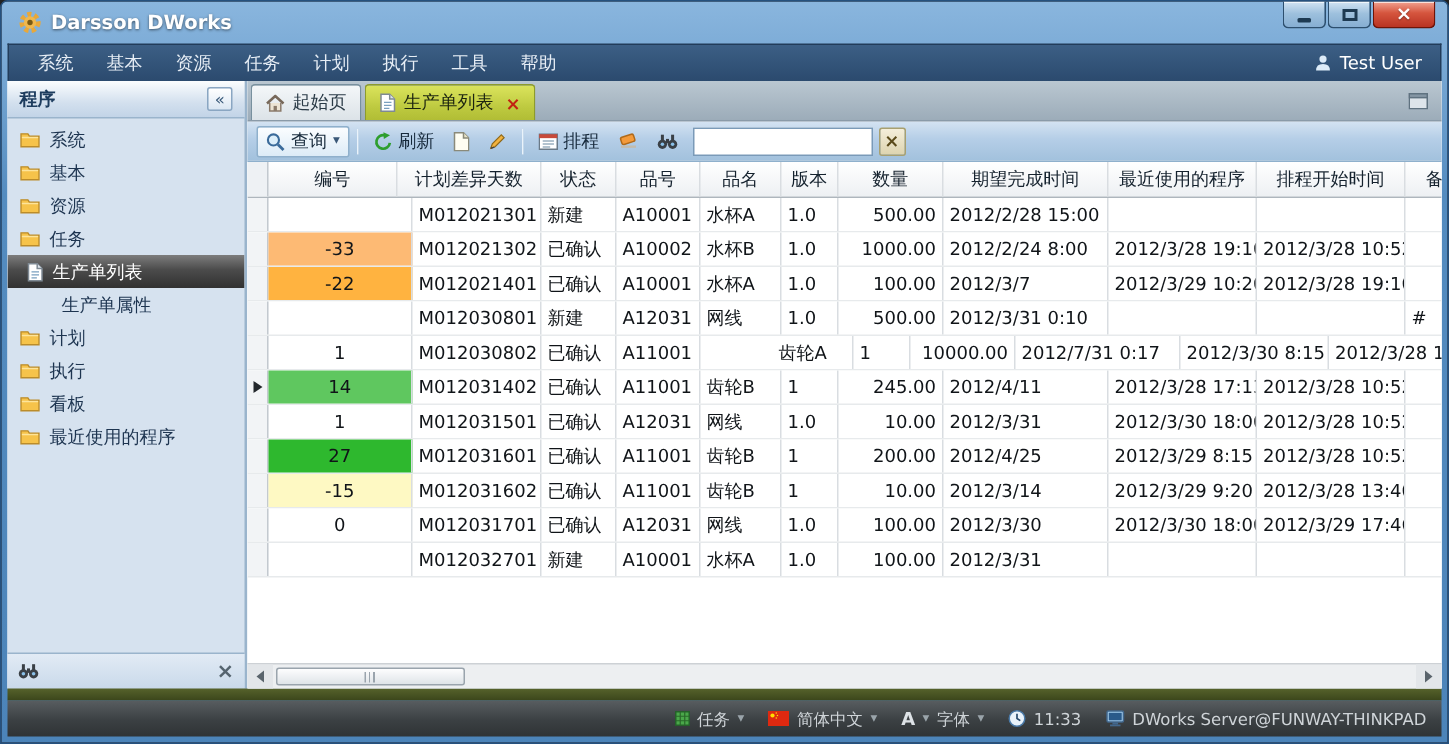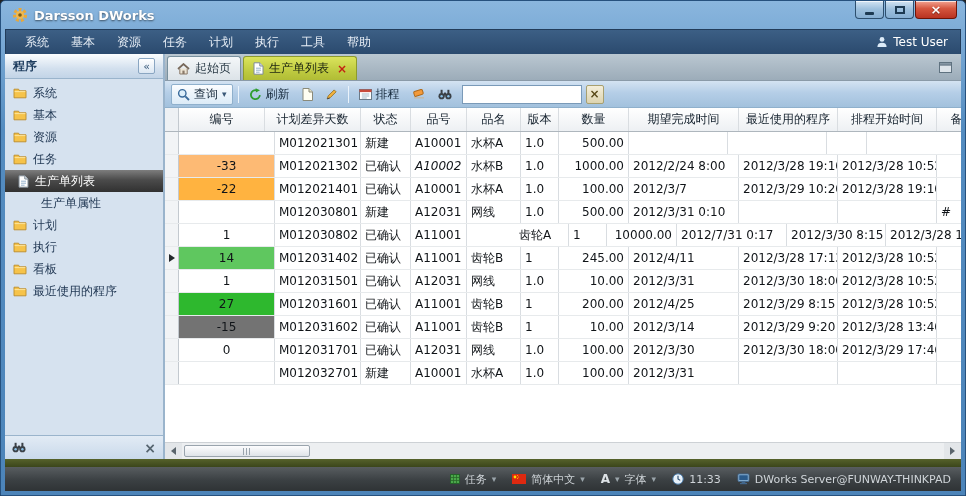--- a/index.html
+++ b/index.html
@@ -389,30 +389,31 @@
         <div class="gbody">
             <div class="grow">
               <div class="gcell gind"></div>
               <div class="gcell" style="width: 96px; justify-content: center;"></div>
               <div class="gcell" style="width: 86px; justify-content: flex-start;">M012021301</div>
               <div class="gcell" style="width: 50px; justify-content: flex-start;">新建</div>
               <div class="gcell" style="width: 56px; justify-content: flex-start;">A10001</div>
               <div class="gcell" style="width: 54px; justify-content: flex-start;">水杯A</div>
               <div class="gcell" style="width: 38px; justify-content: flex-start;">1.0</div>
               <div class="gcell" style="width: 70px; justify-content: flex-end;">500.00</div>
+              <div class="gcell" style="width: 110px; justify-content: flex-start;">2012/2/28 15:00</div>
               <div class="gcell" style="width: 99px; justify-content: flex-start;"></div>
               <div class="gcell" style="width: 99px; justify-content: flex-start;"></div>
               <div class="gcell" style="width: 40px; justify-content: flex-start;"></div>
             </div>
             <div class="grow">
               <div class="gcell gind"></div>
               <div class="gcell" style="width: 96px; justify-content: center; background: #fdba74;">-33</div>
               <div class="gcell" style="width: 86px; justify-content: flex-start;">M012021302</div>
               <div class="gcell" style="width: 50px; justify-content: flex-start;">已确认</div>
-              <div class="gcell" style="width: 56px; justify-content: flex-start; font-style: italic;">A10002</div>
+              <div class="gcell" style="width: 56px; justify-content: flex-start;">A10002</div>
               <div class="gcell" style="width: 54px; justify-content: flex-start;">水杯B</div>
               <div class="gcell" style="width: 38px; justify-content: flex-start;">1.0</div>
               <div class="gcell" style="width: 70px; justify-content: flex-end;">1000.00</div>
               <div class="gcell" style="width: 110px; justify-content: flex-start;">2012/2/24 8:00</div>
               <div class="gcell" style="width: 99px; justify-content: flex-start;">2012/3/28 19:10</div>
               <div class="gcell" style="width: 99px; justify-content: flex-start;">2012/3/28 10:52</div>
               <div class="gcell" style="width: 40px; justify-content: flex-start;"></div>
             </div>
             <div class="grow">
               <div class="gcell gind"></div>
@@ -495,21 +496,21 @@
               <div class="gcell" style="width: 54px; justify-content: flex-start;">齿轮B</div>
               <div class="gcell" style="width: 38px; justify-content: flex-start;">1</div>
               <div class="gcell" style="width: 70px; justify-content: flex-end;">200.00</div>
               <div class="gcell" style="width: 110px; justify-content: flex-start;">2012/4/25</div>
               <div class="gcell" style="width: 99px; justify-content: flex-start;">2012/3/29 8:15</div>
               <div class="gcell" style="width: 99px; justify-content: flex-start;">2012/3/28 10:52</div>
               <div class="gcell" style="width: 40px; justify-content: flex-start;"></div>
             </div>
             <div class="grow">
               <div class="gcell gind"></div>
-              <div class="gcell" style="width: 96px; justify-content: center; background: #737373;">-15</div>
+              <div class="gcell" style="width: 96px; justify-content: center; background: #fef9c3;">-15</div>
               <div class="gcell" style="width: 86px; justify-content: flex-start;">M012031602</div>
               <div class="gcell" style="width: 50px; justify-content: flex-start;">已确认</div>
               <div class="gcell" style="width: 56px; justify-content: flex-start;">A11001</div>
               <div class="gcell" style="width: 54px; justify-content: flex-start;">齿轮B</div>
               <div class="gcell" style="width: 38px; justify-content: flex-start;">1</div>
               <div class="gcell" style="width: 70px; justify-content: flex-end;">10.00</div>
               <div class="gcell" style="width: 110px; justify-content: flex-start;">2012/3/14</div>
               <div class="gcell" style="width: 99px; justify-content: flex-start;">2012/3/29 9:20</div>
               <div class="gcell" style="width: 99px; justify-content: flex-start;">2012/3/28 13:40</div>
               <div class="gcell" style="width: 40px; justify-content: flex-start;"></div>

